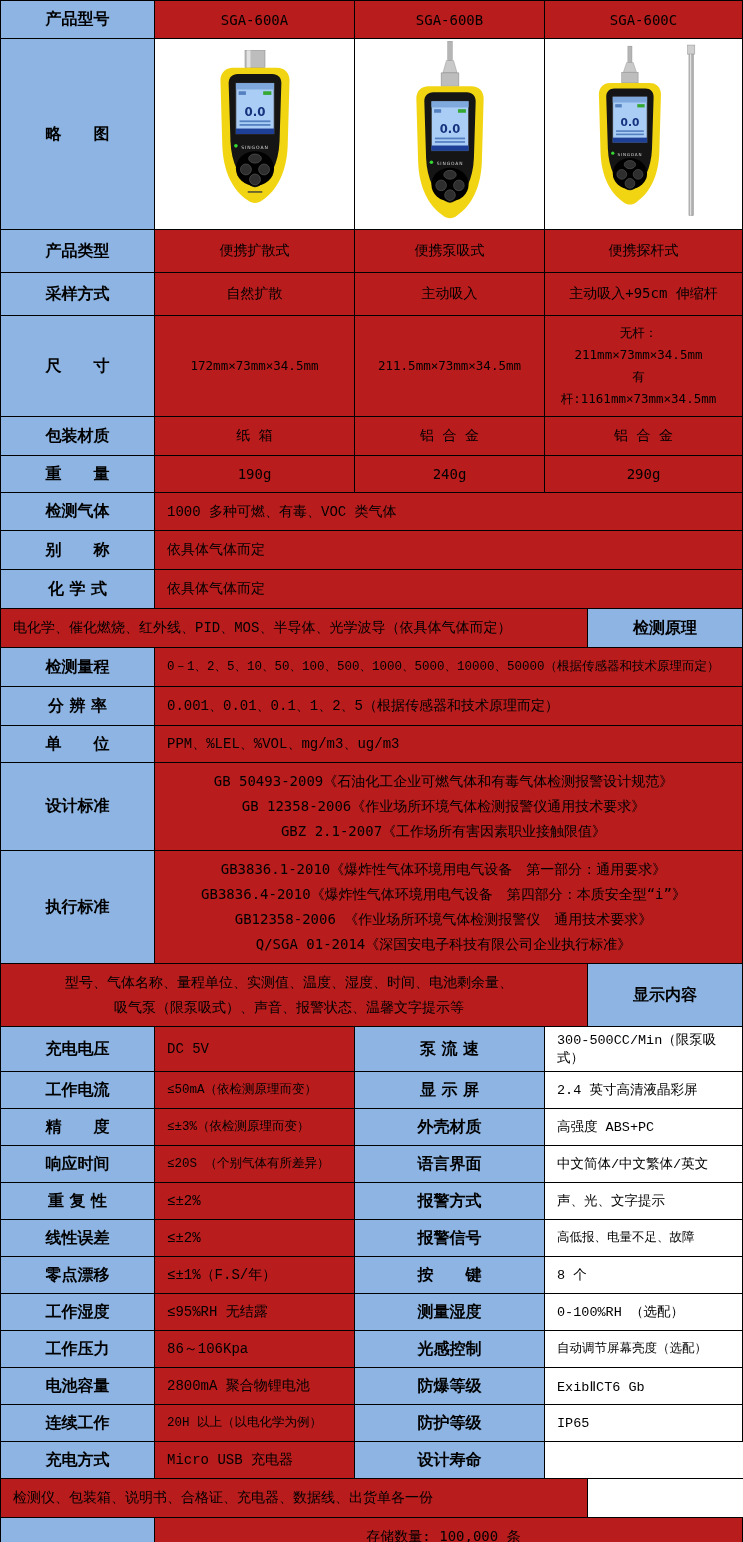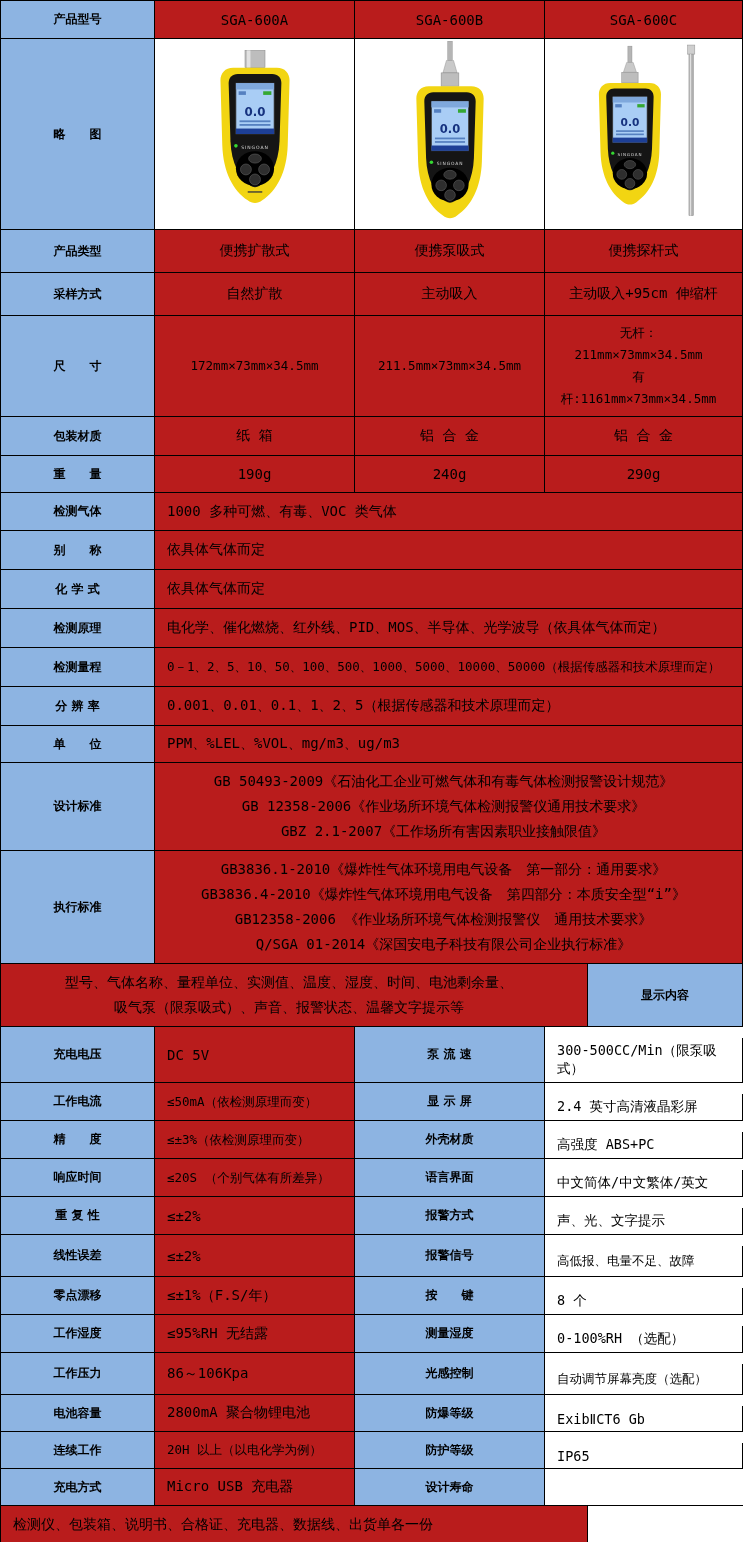--- a/index.html
+++ b/index.html
@@ -4,25 +4,25 @@
 <style>
   html,body{margin:0;padding:0;background:#fff;color:#000;
     font-family:"DejaVu Sans","Liberation Sans",sans-serif;}
   .tbl{width:743px;border-top:1px solid #000;}
   .row{display:flex;border-bottom:1px solid #000;}
   .cell{border-right:1px solid #000;box-sizing:border-box;display:flex;
         align-items:center;justify-content:center;text-align:center;
         flex-shrink:0;overflow:hidden;}
   .row .cell:first-child{border-left:1px solid #000;}
   .w155{width:155px}.w200{width:200px}.w190{width:190px}.w198{width:198px}.wfull{width:588px}
-  .lbl{background:#8DB4E2;font-weight:bold;font-size:12px;}
+  .lbl{background:#8DB4E2;font-weight:bold;font-size:16px;}
   .v{background:#b91c1c;font-size:14px;font-family:"DejaVu Sans Mono","DejaVu Sans",sans-serif;}
-  .vw{background:#FFFFFF;font-size:13.5px;font-family:"DejaVu Sans Mono","DejaVu Sans",sans-serif;margin-top:11px;}
+  .vw{background:#FFFFFF;font-size:13.5px;font-family:"DejaVu Sans Mono","DejaVu Sans",sans-serif;}
   .white{background:#FFFFFF;}
-  .left{justify-content:flex-start;text-align:left;padding:4px 6px 4px 12px;}
+  .left{justify-content:flex-start;text-align:left;padding:4px 6px 4px 12px;font-family:Liberation Mono, monospace;}
   .col{flex-direction:column;align-items:center;justify-content:center;
        padding:6px 22px 6px 12px;}
   .ln{line-height:25px;white-space:nowrap;}
   .sm{font-size:12.5px;line-height:22px;}
   .rh37{min-height:37px}.rh42{min-height:42px}.rh47{min-height:47px}
   .rh38{min-height:38px}.rh36{min-height:36px}.rh52{min-height:52px}
   .rh190{min-height:190px}
   svg{display:block;}
 </style>
 </head>
@@ -165,22 +165,22 @@
   </div>
   <div class="row rh38">
     <div class="cell lbl w155">别　　称</div>
     <div class="cell v wfull left">依具体气体而定</div>
   </div>
   <div class="row rh38">
     <div class="cell lbl w155">化 学 式</div>
     <div class="cell v wfull left">依具体气体而定</div>
   </div>
   <div class="row rh38">
+    <div class="cell v wfull left">电化学、催化燃烧、红外线、PID、MOS、半导体、光学波导（依具体气体而定）</div>
     <div class="cell lbl w155">检测原理</div>
-    <div class="cell v wfull left">电化学、催化燃烧、红外线、PID、MOS、半导体、光学波导（依具体气体而定）</div>
   </div>
   <div class="row rh38">
     <div class="cell lbl w155">检测量程</div>
     <div class="cell v wfull left sm">0－1、2、5、10、50、100、500、1000、5000、10000、50000（根据传感器和技术原理而定）</div>
   </div>
   <div class="row rh38">
     <div class="cell lbl w155">分 辨 率</div>
     <div class="cell v wfull left">0.001、0.01、0.1、1、2、5（根据传感器和技术原理而定）</div>
   </div>
   <div class="row rh36">

